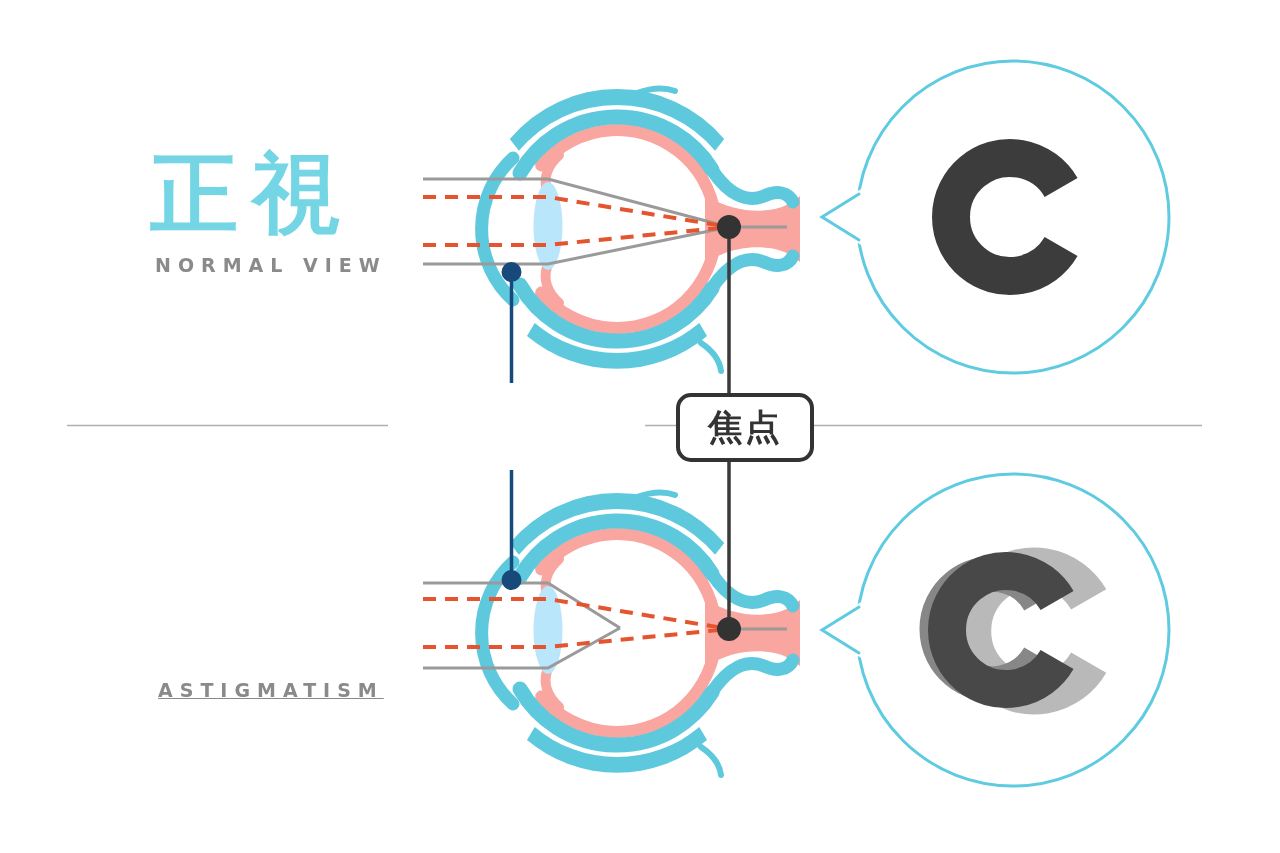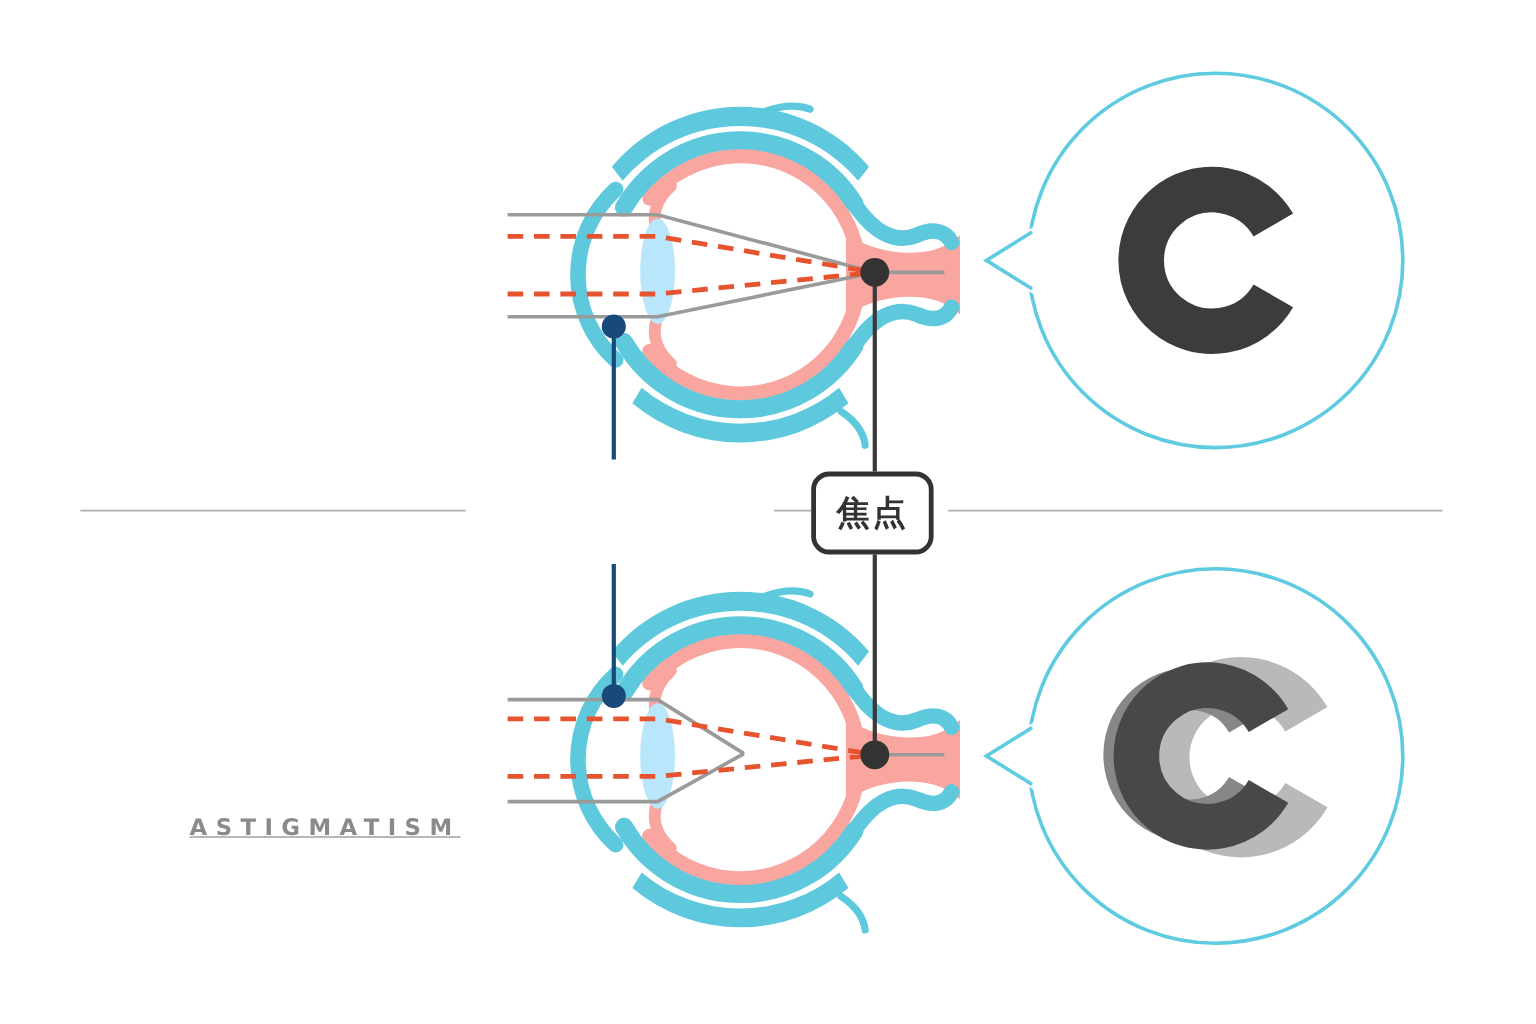--- a/index.html
+++ b/index.html
@@ -21,23 +21,23 @@
   .callout{
     position:absolute;display:flex;align-items:center;justify-content:center;
     background:#ffffff;box-sizing:border-box;z-index:3;
   }
   .callout.cornea{
     left:388px;top:383px;width:257px;height:88px;
     border:4px solid #1e5586;border-radius:18px;
     color:#1e5586;font-size:42px;font-weight:bold;letter-spacing:1px;
   }
   .callout.focal{
-    left:676px;top:393px;width:102px;height:69px;
+    left:676px;top:393px;width:138px;height:69px;
     border:4px solid #333333;border-radius:15px;
-    color:#333333;font-size:28px;font-weight:bold;letter-spacing:2px;
+    color:#333333;font-size:35px;font-weight:bold;letter-spacing:2px;
   }
   svg{display:block;}
 </style>
 </head>
 <body>
 
 <div class="canvas">
 
   <svg class="layer" width="1280" height="853" viewBox="0 0 1280 853">
 
@@ -117,20 +117,22 @@
       <path d="M 859 607 L 822 630 L 859 653" fill="none" stroke="#5fcbe0" stroke-width="3" stroke-linecap="round"></path>
       <g transform="translate(1008,630)">
         <title>C</title>
         <use href="#landoltC" stroke="#b9b9b9" transform="translate(26,1) scale(1.07)"></use>
         <use href="#landoltC" stroke="#878787" transform="translate(-16,-1) scale(0.93)"></use>
         <use href="#landoltC" stroke="#484848" transform="translate(-2,0)"></use>
       </g>
     </g>
   </svg>
 
+  <div class="txt title-jp" style="left:150px;top:150px;">正視</div>
+  <div class="txt title-en" style="left:155px;top:256px;">NORMAL VIEW</div>
 
   <div class="txt title-en" style="left:158px;top:681px;text-decoration:underline;">ASTIGMATISM</div>
 
   <div class="callout focal">
     <span>焦点</span>
   </div>
 
 </div>
 
 </body></html>

